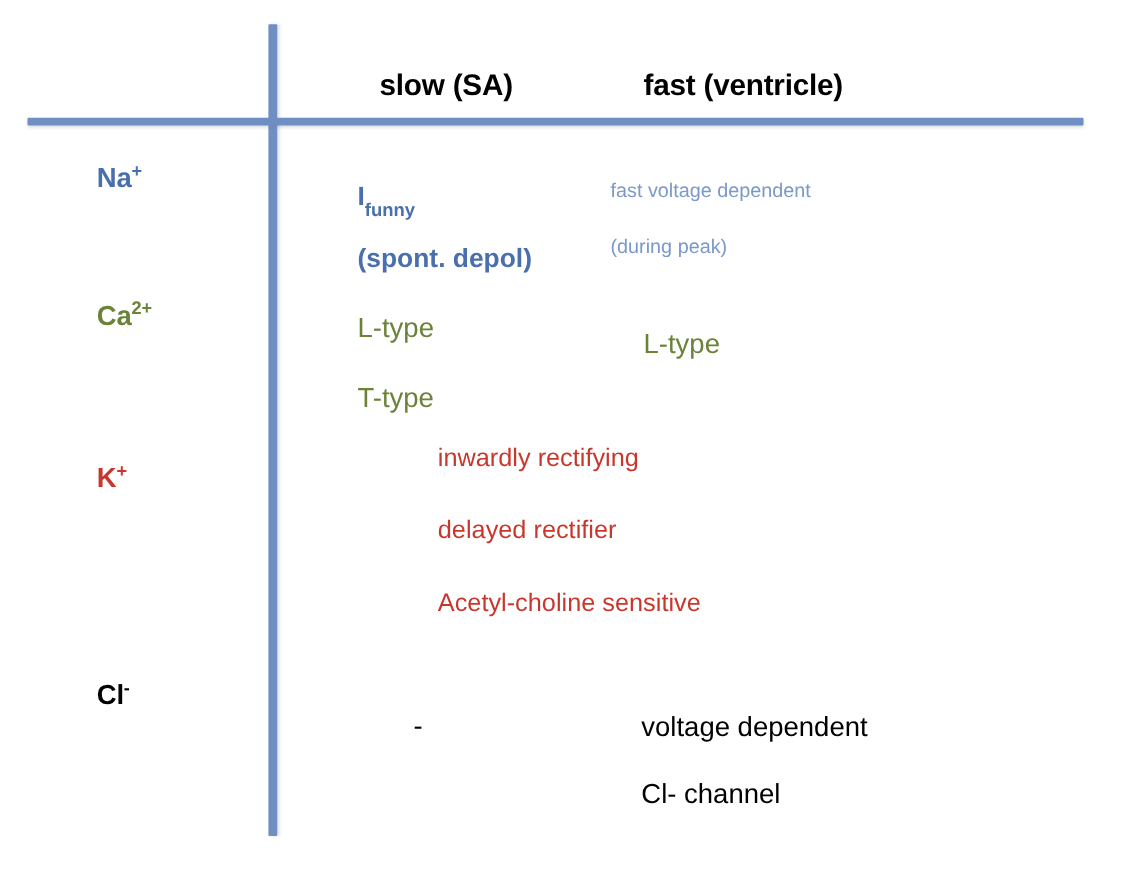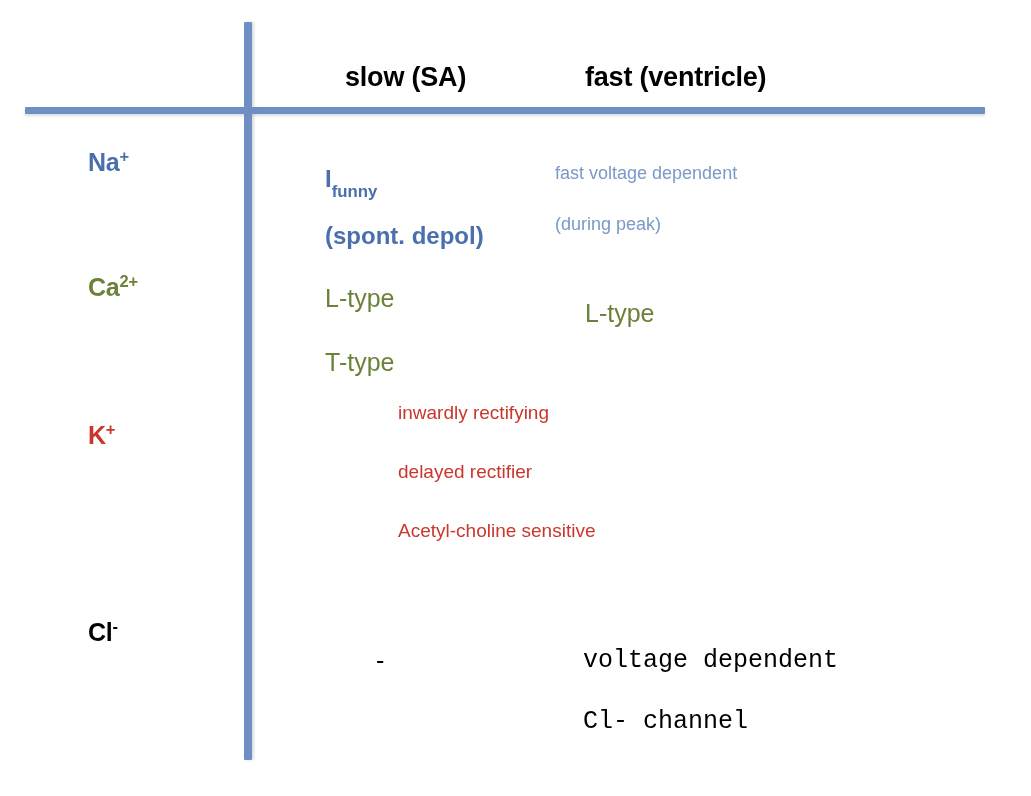--- a/index.html
+++ b/index.html
@@ -120,42 +120,41 @@
     top: 270px;
     font-size: 25px;
     font-weight: normal;
     color: #6b8239;
   }
 
   
   #cell-k-slow {
     left: 398px;
     top: 370px;
-    font-size: 19px;
+    font-size: 23px;
     font-weight: normal;
     color: #c9372c;
     line-height: 1.62;
   }
 
   
   #cell-cl-slow {
     left: 376px;
     top: 617px;
     font-size: 25px;
     font-weight: normal;
     color: #000000;
   }
   #cell-cl-fast {
     left: 583px;
     top: 617px;
     font-size: 25px;
     font-weight: normal;
     color: #000000;
     line-height: 1.30;
-    font-family: Liberation Mono, monospace;
   }
 </style>
 </head>
 <body>
 
 <div id="slide">
 
   <div class="rule-v"></div>
   <div class="rule-h"></div>
 

